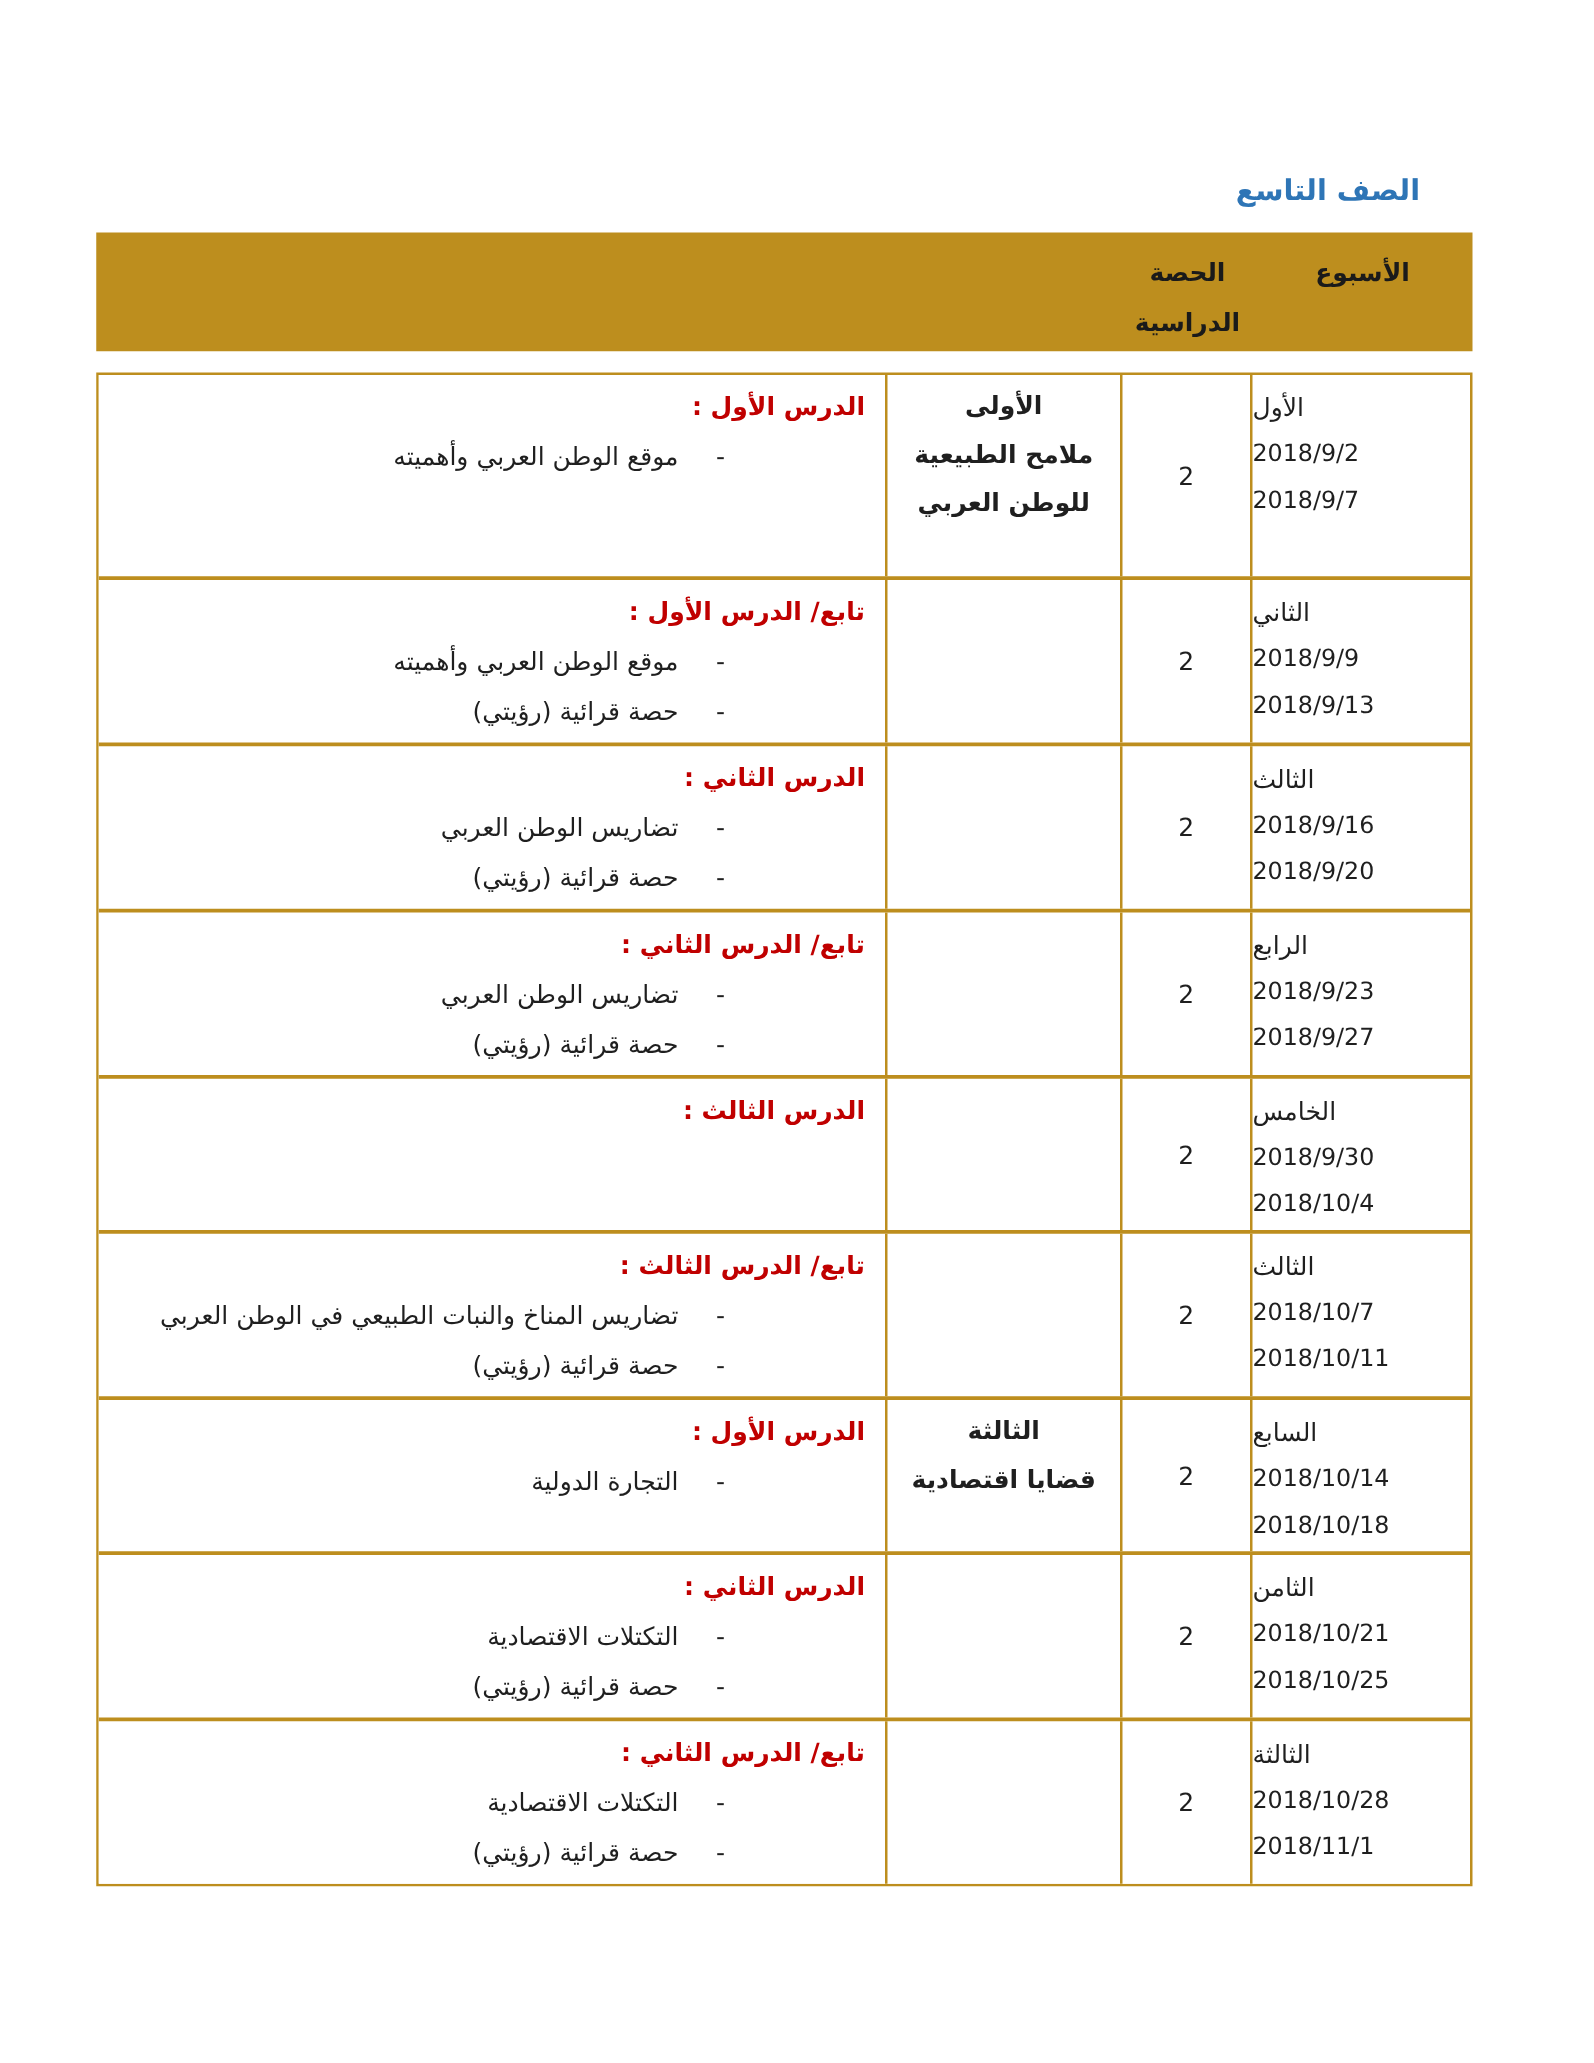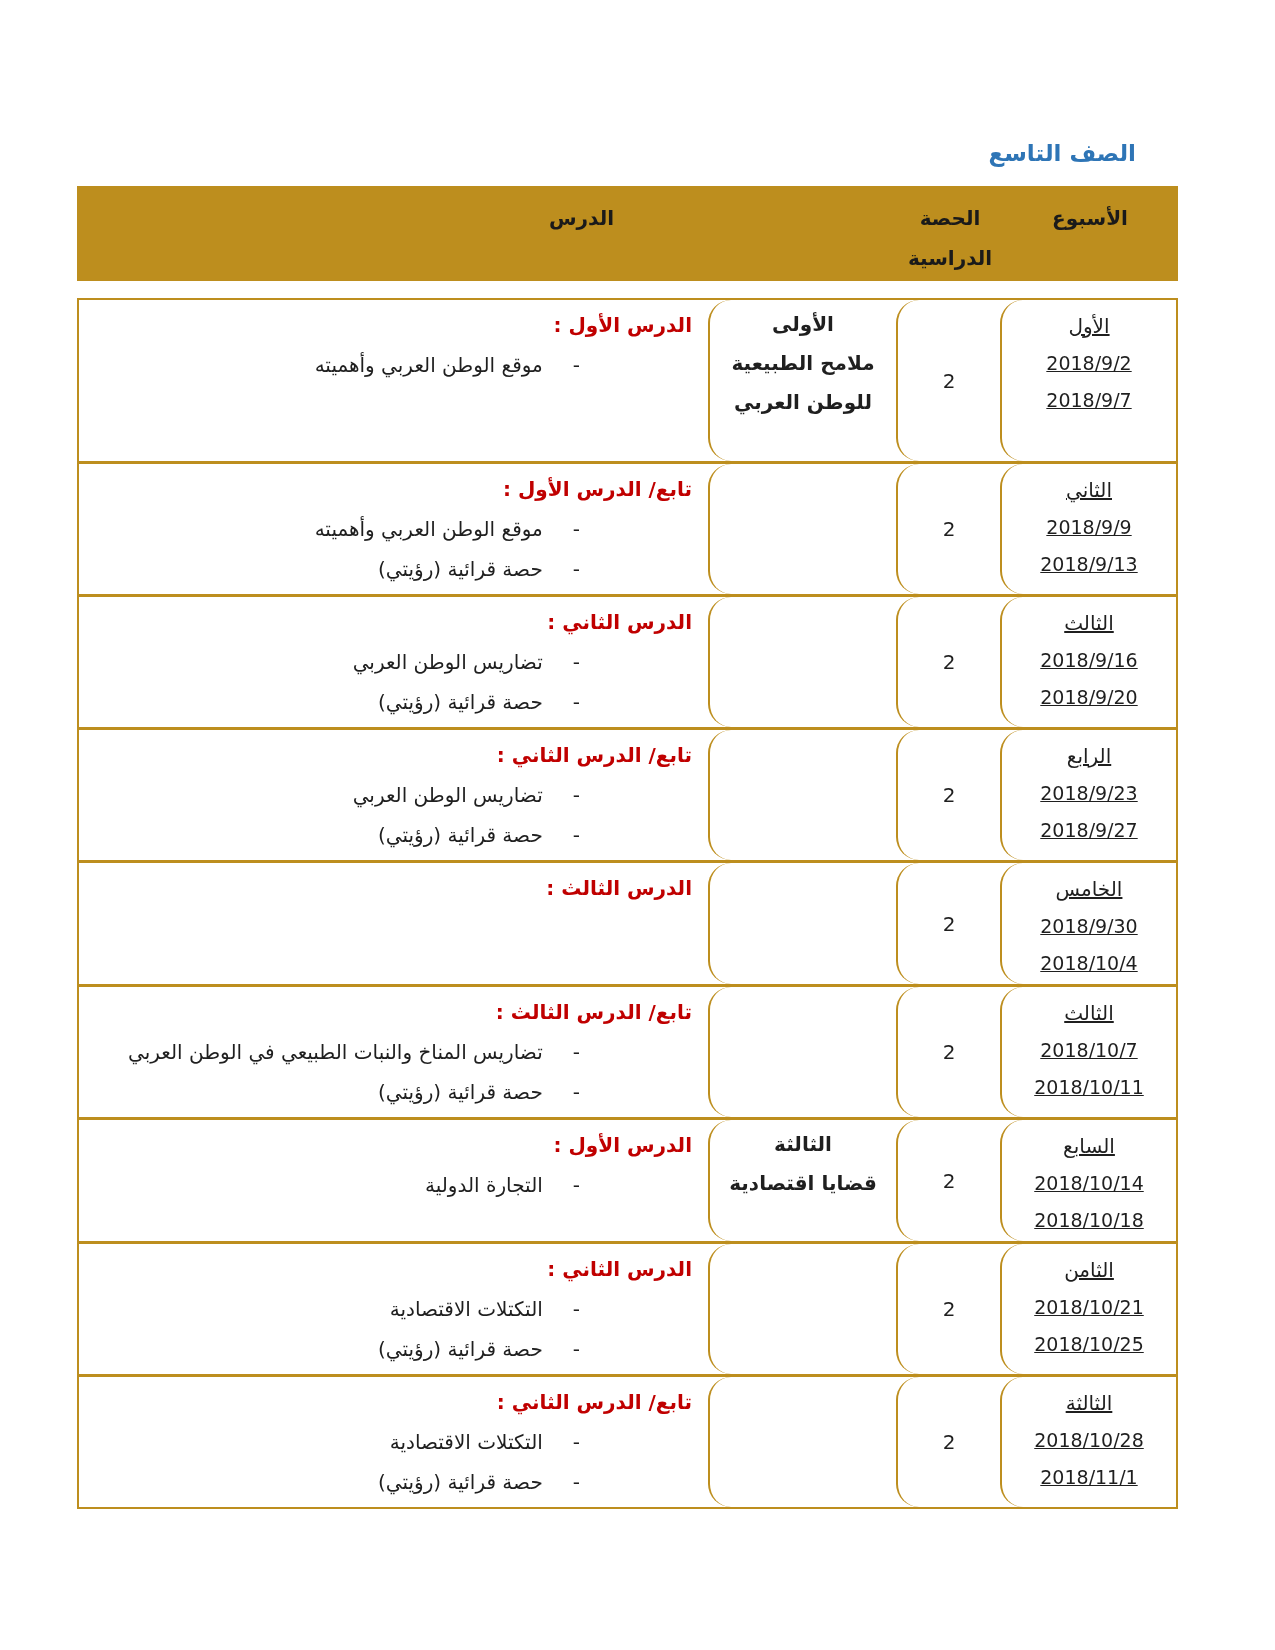--- a/index.html
+++ b/index.html
@@ -51,27 +51,26 @@
   }
   
   .tbody {
     margin-top: 17px;
     border: 2px solid var(--gold);
   }
   .trow { display: flex; min-height: 124px; background: #fff; }
   .trow:first-child { min-height: 161px; }
   .trow + .trow { border-top: 3px solid var(--gold); }
   .cell { flex-shrink: 0; }
-  .cell:not(:last-child) { border-inline-end: 2px solid var(--gold); border-radius: 23px; }
+  .cell:not(:last-child) { border-inline-end: 2px solid var(--gold); }
   .cell-week {
-    text-align: center;
+    text-align: left;
     padding-top: 8px;
     line-height: 37px;
     font-size: 19px;
-    text-decoration: underline;
   }
   .week-name { font-size: 20px; }
   .cell-session {
     display: flex;
     align-items: center;
     justify-content: center;
     font-size: 20px;
   }
   .cell-unit {
     text-align: center;
@@ -102,21 +101,20 @@
 <div class="content">
 
   <div class="page-title">الصف التاسع</div>
 
   <div class="thead">
     <div class="hcell col-week">الأسبوع</div>
     <div class="hcell col-session">
       <div>الحصة</div>
       <div>الدراسية</div>
     </div>
-    <div class="hcell col-lesson">الدرس</div>
   </div>
 
   <div class="tbody" id="rows">
   <div class="trow">
     <div class="cell cell-week col-week">
       <div class="week-name">الأول</div>
       <div class="week-date" dir="ltr">2018/9/2</div>
       <div class="week-date" dir="ltr">2018/9/7</div>
     </div>
     <div class="cell cell-session col-session">

